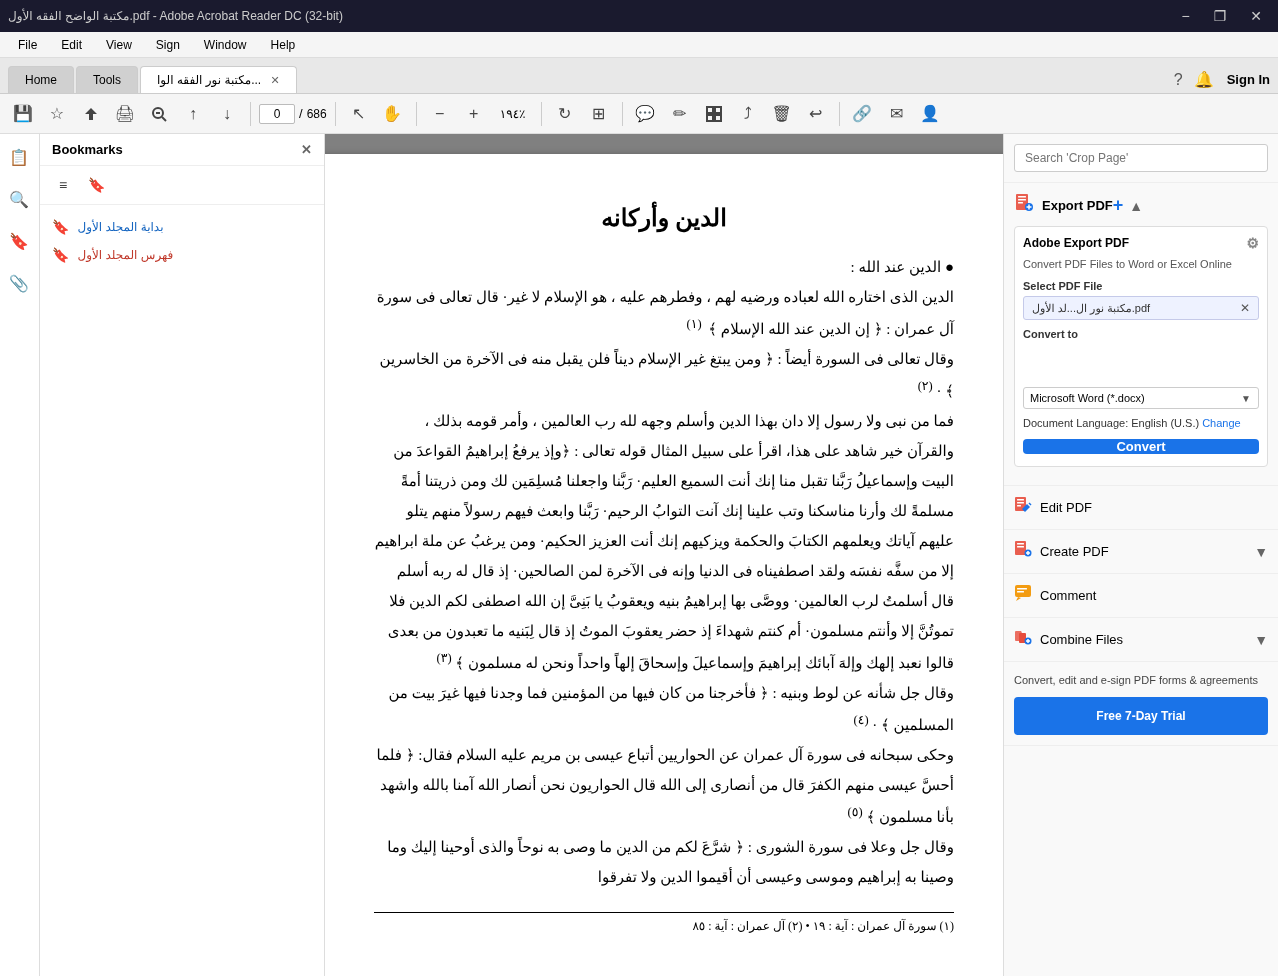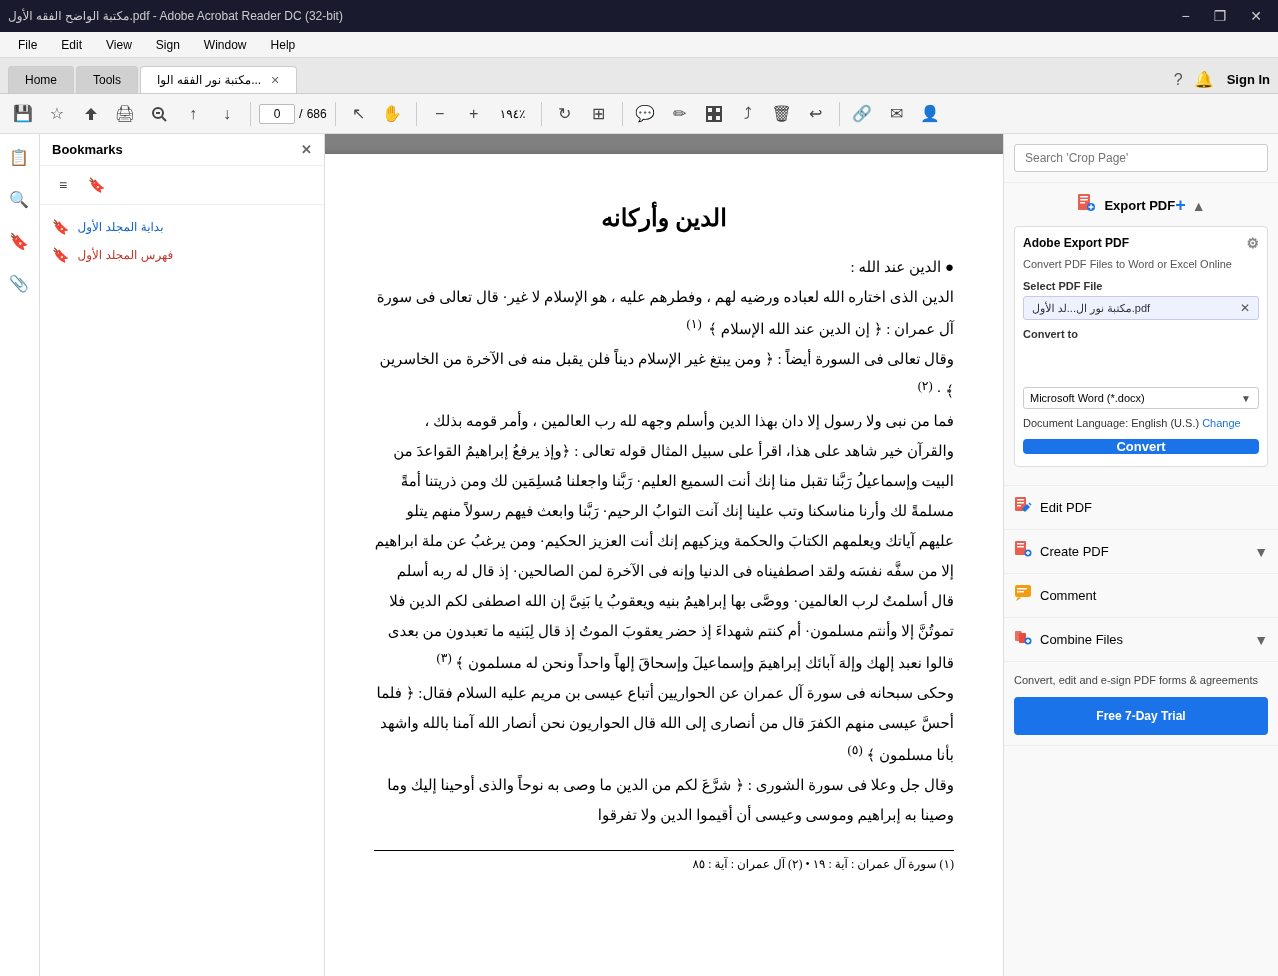--- a/index.html
+++ b/index.html
@@ -224,21 +224,21 @@
     }
 
     
     .panel-section {
       border-bottom: 1px solid #eee;
       padding: 10px;
     }
     .panel-section-header {
       display: flex;
       align-items: center;
-      justify-content: center;
+      justify-content: flex-start;
       font-size: 13px;
       font-weight: 600;
     }
     .panel-section-header-left {
       display: flex;
       align-items: center;
       gap: 8px;
     }
     .panel-icon { font-size: 18px; }
     .export-icon { color: #e74c3c; }
@@ -480,20 +480,21 @@
   </div>
 
   <div id="pdf-viewer">
     <div id="pdf-page">
       <div class="pdf-title">الدين وأركانه</div>
       <div class="pdf-content">
         <p>● الدين عند الله :</p>
         <p>الدين الذى اختاره الله لعباده ورضيه لهم ، وفطرهم عليه ، هو الإسلام لا غير· قال تعالى فى سورة آل عمران : ﴿ إن الدين عند الله الإسلام ﴾  <sup>(١)</sup></p>
         <p>وقال تعالى فى السورة أيضاً : ﴿ ومن يبتغ غير الإسلام ديناً فلن يقبل منه فى الآخرة من الخاسرين ﴾ · <sup>(٢)</sup></p>
         <p>فما من نبى ولا رسول إلا دان بهذا الدين وأسلم وجهه لله رب العالمين ، وأمر قومه بذلك ، والقرآن خير شاهد على هذا، اقرأ على سبيل المثال قوله تعالى : ﴿وإذ يرفعُ إبراهيمُ القواعدَ من البيت وإسماعيلُ رَبَّنا تقبل منا إنك أنت السميع العليم· رَبَّنا واجعلنا مُسلِمَين لك ومن ذريتنا أمةً مسلمةً لك وأرنا مناسكنا وتب علينا إنك آنت التوابُ الرحيم· رَبَّنا وابعث فيهم رسولاً منهم يتلو عليهم آياتك ويعلمهم الكتابَ والحكمة ويزكيهم إنك أنت العزيز الحكيم· ومن يرغبُ عن ملة ابراهيم إلا من سفَّه نفسَه ولقد اصطفيناه فى الدنيا وإنه فى الآخرة لمن الصالحين· إذ قال له ربه أسلم قال أسلمتُ لرب العالمين· ووصَّى بها إبراهيمُ بنيه ويعقوبُ يا بَنِىَّ إن الله اصطفى لكم الدين فلا تموتُنَّ إلا وأنتم مسلمون· أم كنتم شهداءَ إذ حضر يعقوبَ الموتُ إذ قال لِبَنيه ما تعبدون من بعدى قالوا نعبد إلهك وإلهَ آبائك إبراهيمَ وإسماعيلَ وإسحاقَ إلهاً واحداً ونحن له مسلمون ﴾ <sup>(٣)</sup></p>
+        <p>وقال جل شأنه عن لوط وبنيه : ﴿ فأخرجنا من كان فيها من المؤمنين فما وجدنا فيها غيرَ بيت من المسلمين ﴾ · <sup>(٤)</sup></p>
         <p>وحكى سبحانه فى سورة آل عمران عن الحواريين أتباع عيسى بن مريم عليه السلام فقال: ﴿ فلما أحسَّ عيسى منهم الكفرَ قال من أنصارى إلى الله قال الحواريون نحن أنصار الله آمنا بالله واشهد بأنا مسلمون ﴾ <sup>(٥)</sup></p>
         <p>وقال جل وعلا فى سورة الشورى : ﴿ شرَّعَ لكم من الدين ما وصى به نوحاً والذى أوحينا إليك وما وصينا به إبراهيم وموسى وعيسى أن أقيموا الدين ولا تفرقوا</p>
       </div>
       <div class="pdf-footnote">
         <span>(١) سورة آل عمران : آية : ١٩   •   (٢) آل عمران : آية : ٨٥</span>
       </div>
     </div>
   </div>
 
   <div id="right-panel">

